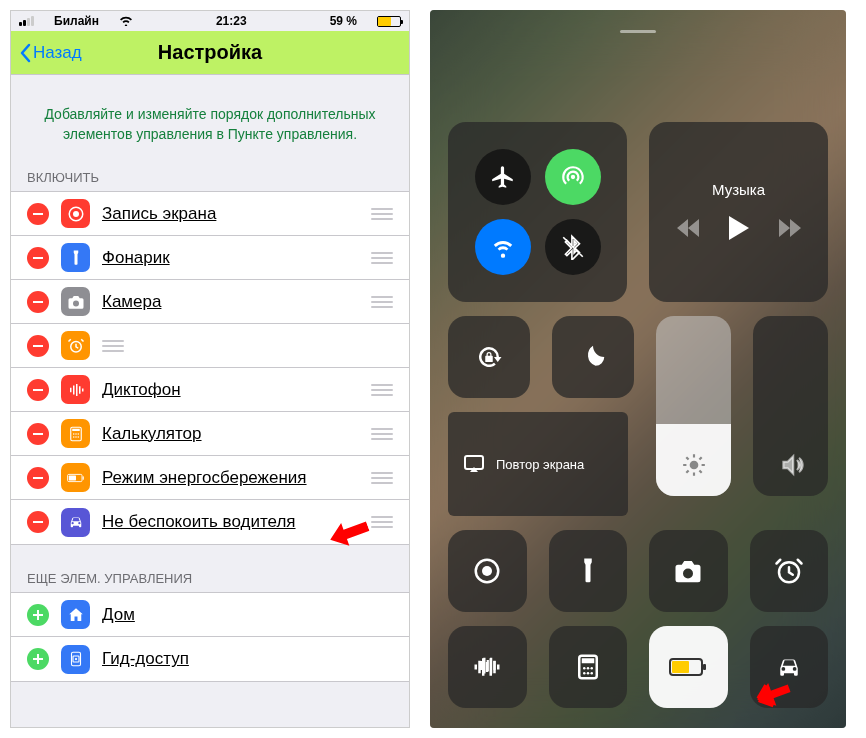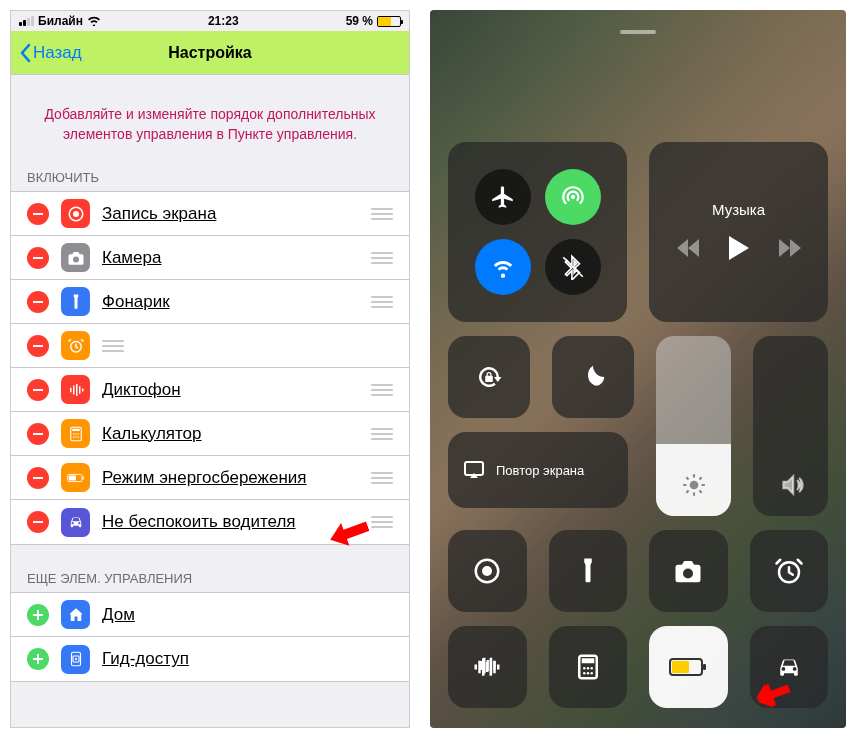--- a/index.html
+++ b/index.html
@@ -1,35 +1,35 @@
 <!DOCTYPE html>
 <html><head>
 <meta charset="utf-8">
 <style>
 * { margin:0; padding:0; box-sizing:border-box; font-family:-apple-system,"Helvetica Neue",Arial,sans-serif; }
 body { background:#fff; width:866px; height:738px; display:flex; gap:20px; padding:10px; }
 
 
 .phone-left { width:400px; height:718px; border:1px solid #ccc; background:#efeff4; display:flex; flex-direction:column; overflow:hidden; }
 .status-bar { height:20px; display:flex; justify-content:space-between; align-items:center; padding:0 8px; font-size:12px; font-weight:600; background:#efeff4; }
-.status-l,.status-r { display:flex; align-items:center; gap:4px; }
+.status-l,.status-r { display:flex; align-items:center; gap:20px; }
 .signal { display:flex; gap:1px; align-items:flex-end; }
 .signal span { width:3px; background:#000; border-radius:1px; }
 .signal span:nth-child(1){height:4px} .signal span:nth-child(2){height:6px} .signal span:nth-child(3){height:8px;background:#ccc} .signal span:nth-child(4){height:10px;background:#ccc}
 .wifi-icon-s { font-size:13px; }
 .battery { width:24px; height:11px; border:1px solid #000; border-radius:2px; position:relative; }
 .battery::after { content:""; position:absolute; right:-3px; top:3px; width:2px; height:4px; background:#000; border-radius:0 1px 1px 0;}
 .battery-fill { height:100%; width:59%; background:#ffcc00; border-radius:1px; }
 
 .nav-bar { height:44px; display:flex; align-items:center; justify-content:center; position:relative; background:#bef264; border-bottom:1px solid #c8c7cc; }
 .back-btn { position:absolute; left:8px; color:#007aff; font-size:17px; display:flex; align-items:center; gap:2px; cursor:pointer; }
 .back-btn svg { width:12px; height:20px; }
-.nav-title { font-size:16px; font-weight:600;text-align:right; }
-
-.desc { padding:30px 30px 20px; text-align:center; font-size:14px; color:#be185d; line-height:1.4; }
+.nav-title { font-size:20px; font-weight:600;text-align:right; }
+
+.desc { padding:30px 30px 20px; text-align:center; font-size:14px; color:#15803d; line-height:1.4; }
 .section-hdr { font-size:13px; color:#6d6d72; padding:6px 16px; text-transform:uppercase; }
 .list { background:#fff; border-top:1px solid #c8c7cc; border-bottom:1px solid #c8c7cc; }
 .row { height:44px; display:flex; align-items:center; padding:0 16px; border-bottom:1px solid #c8c7cc; position:relative; }
 .row:last-child { border-bottom:none; }
 .remove-btn,.add-btn { width:22px; height:22px; border-radius:50%; display:flex; align-items:center; justify-content:center; margin-right:12px; flex-shrink:0; cursor:pointer; }
 .remove-btn { background:#ff3b30; }
 .remove-btn::after { content:""; width:10px; height:2px; background:#fff; }
 .add-btn { background:#4cd964; }
 .add-btn::before { content:""; position:absolute; width:10px; height:2px; background:#fff; }
 .add-btn::after { content:""; width:2px; height:10px; background:#fff; }
@@ -44,21 +44,21 @@
 
 
 .phone-right { width:416px; height:718px; border-radius:4px; position:relative; overflow:hidden; background:linear-gradient(135deg,#3a4a3a 0%,#5a6a4a 15%,#8a7a5a 30%,#aa8a6a 45%,#6a5a4a 60%,#4a5a3a 75%,#3a4a4a 90%,#2a3a3a 100%); }
 .phone-right::before { content:""; position:absolute; inset:0; backdrop-filter:blur(30px); background:rgba(50,50,50,0.25); }
 .cc { position:relative; padding:20px 18px; height:100%; display:flex; flex-direction:column; gap:14px; }
 .grabber { width:36px; height:5px; background:rgba(255,255,255,0.5); border-radius:3px; margin:0 auto 10px; }
 .cc-row { display:flex; gap:22px; }
 .tile { background:rgba(40,40,40,0.75); border-radius:18px; display:flex; align-items:center; justify-content:center; }
 .tile-sq { width:82px; height:82px; }
 .tile-2x2 { width:180px; height:180px; padding:14px; flex-wrap:wrap; gap:14px; align-content:center; }
-.tile-2x1 { width:180px; height:76px; gap:10px; }
+.tile-2x1 { width:180px; height:104px; gap:10px;border-radius:6px; }
 .tile-1x2 { width:82px; height:180px; flex-direction:column; background:rgba(200,200,200,0.55); position:relative; }
 .tile-1x2.vol { background:rgba(40,40,40,0.75); }
 
 .toggle { width:56px; height:56px; border-radius:50%; display:flex; align-items:center; justify-content:center; cursor:pointer; }
 .toggle svg { width:26px; height:26px; fill:#fff; }
 .tg-dark { background:rgba(20,20,20,0.85); }
 .tg-green { background:#4cd964; }
 .tg-blue { background:#007aff; }
 
 .music-tile { flex-direction:column; justify-content:center; gap:18px; }
@@ -137,40 +137,40 @@
         </div>
         <div class="row-label">Запись экрана</div>
         <div class="drag">
           <span></span>
           <span></span>
           <span></span>
         </div>
       </div>
       <div class="row">
         <div class="remove-btn"></div>
+        <div class="app-icon" style="background: rgb(52, 120, 246);">
+          <svg viewBox="0 0 24 24">
+            <path d="M9 2h6v3l-1 2v13a1 1 0 01-1 1h-2a1 1 0 01-1-1V7L9 5zM11 10h2v3h-2z"></path>
+          </svg>
+        </div>
+        <div class="row-label">Фонарик</div>
+        <div class="drag">
+          <span></span>
+          <span></span>
+          <span></span>
+        </div>
+      </div>
+      <div class="row">
+        <div class="remove-btn"></div>
         <div class="app-icon" style="background: rgb(142, 142, 147);">
           <svg viewBox="0 0 24 24">
             <path d="M4 7h3l2-3h6l2 3h3a2 2 0 012 2v10a2 2 0 01-2 2H4a2 2 0 01-2-2V9a2 2 0 012-2zm8 3a4 4 0 100 8 4 4 0 000-8z"></path>
           </svg>
         </div>
         <div class="row-label">Камера</div>
-        <div class="drag">
-          <span></span>
-          <span></span>
-          <span></span>
-        </div>
-      </div>
-      <div class="row">
-        <div class="remove-btn"></div>
-        <div class="app-icon" style="background: rgb(52, 120, 246);">
-          <svg viewBox="0 0 24 24">
-            <path d="M9 2h6v3l-1 2v13a1 1 0 01-1 1h-2a1 1 0 01-1-1V7L9 5zM11 10h2v3h-2z"></path>
-          </svg>
-        </div>
-        <div class="row-label">Фонарик</div>
         <div class="drag">
           <span></span>
           <span></span>
           <span></span>
         </div>
       </div>
       <div class="row">
         <div class="remove-btn"></div>
         <div class="app-icon" style="background: rgb(255, 149, 0);">
           <svg viewBox="0 0 24 24">

